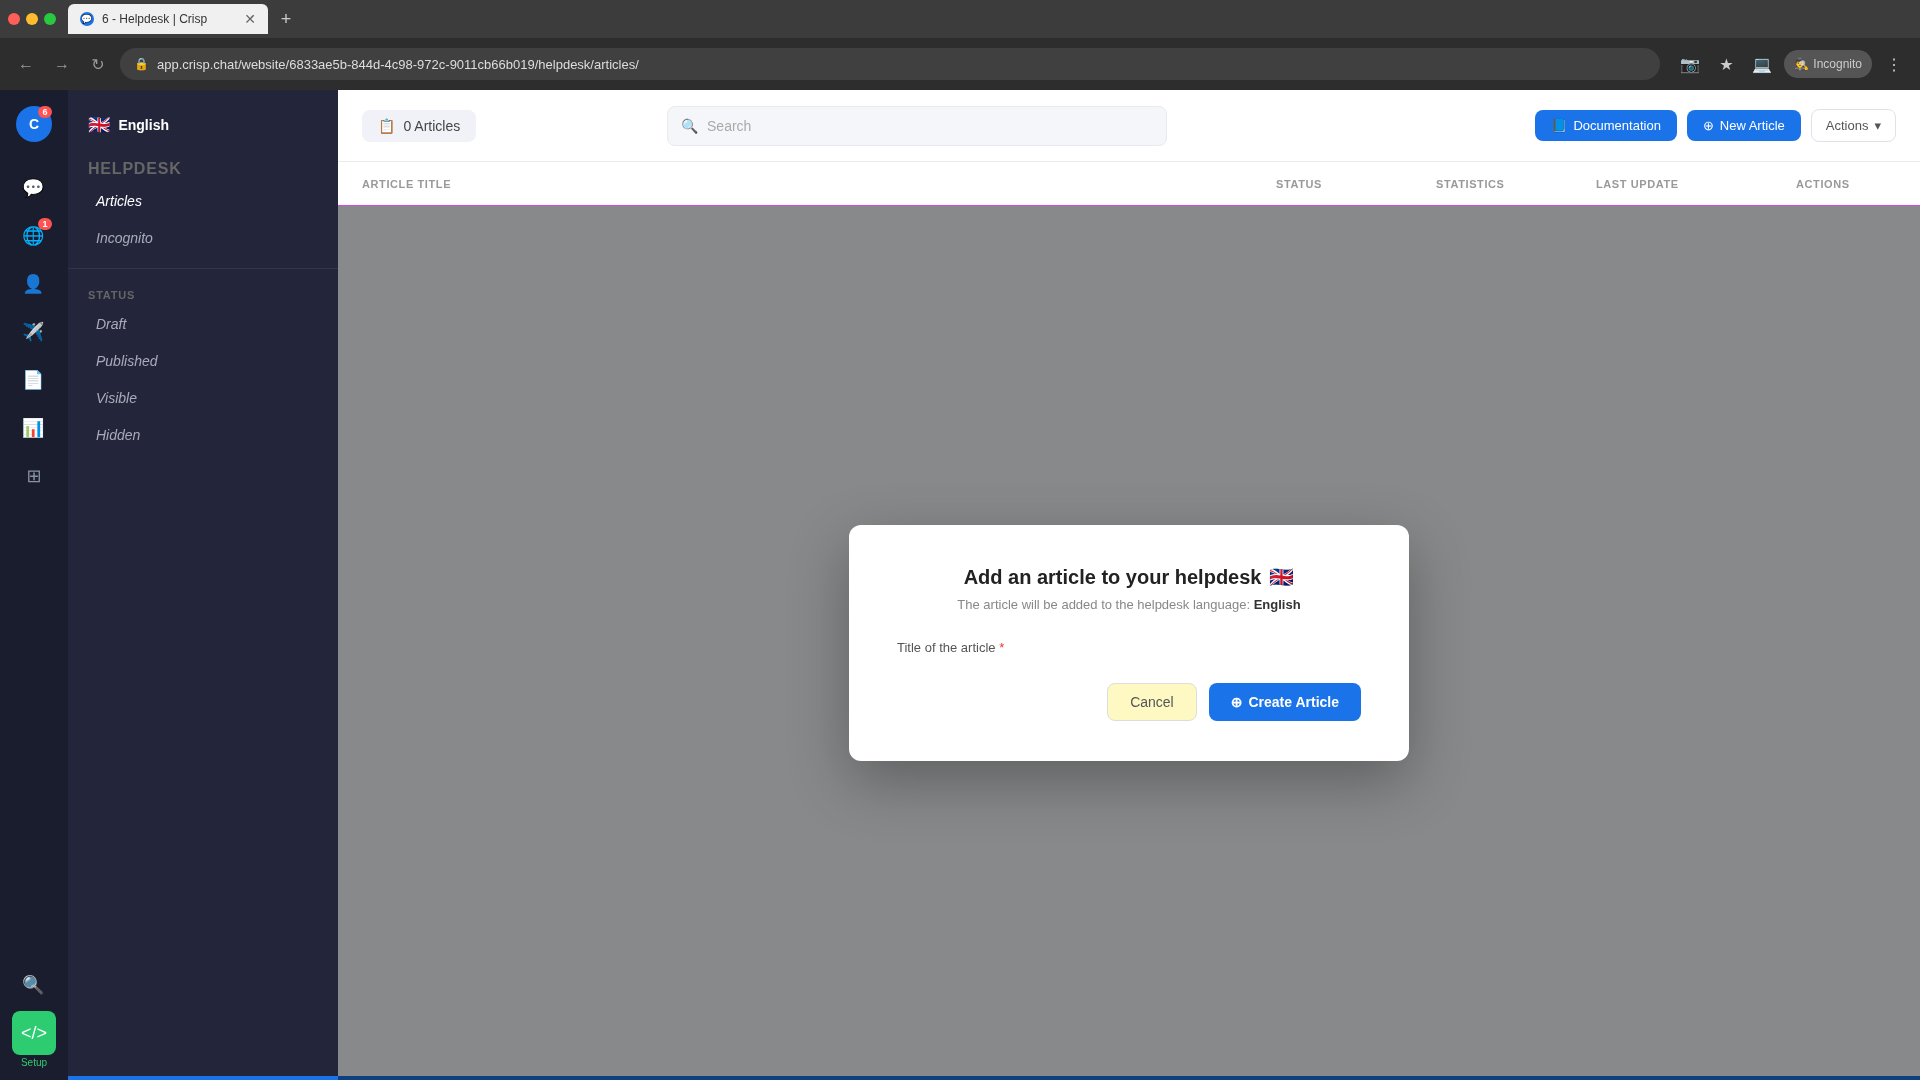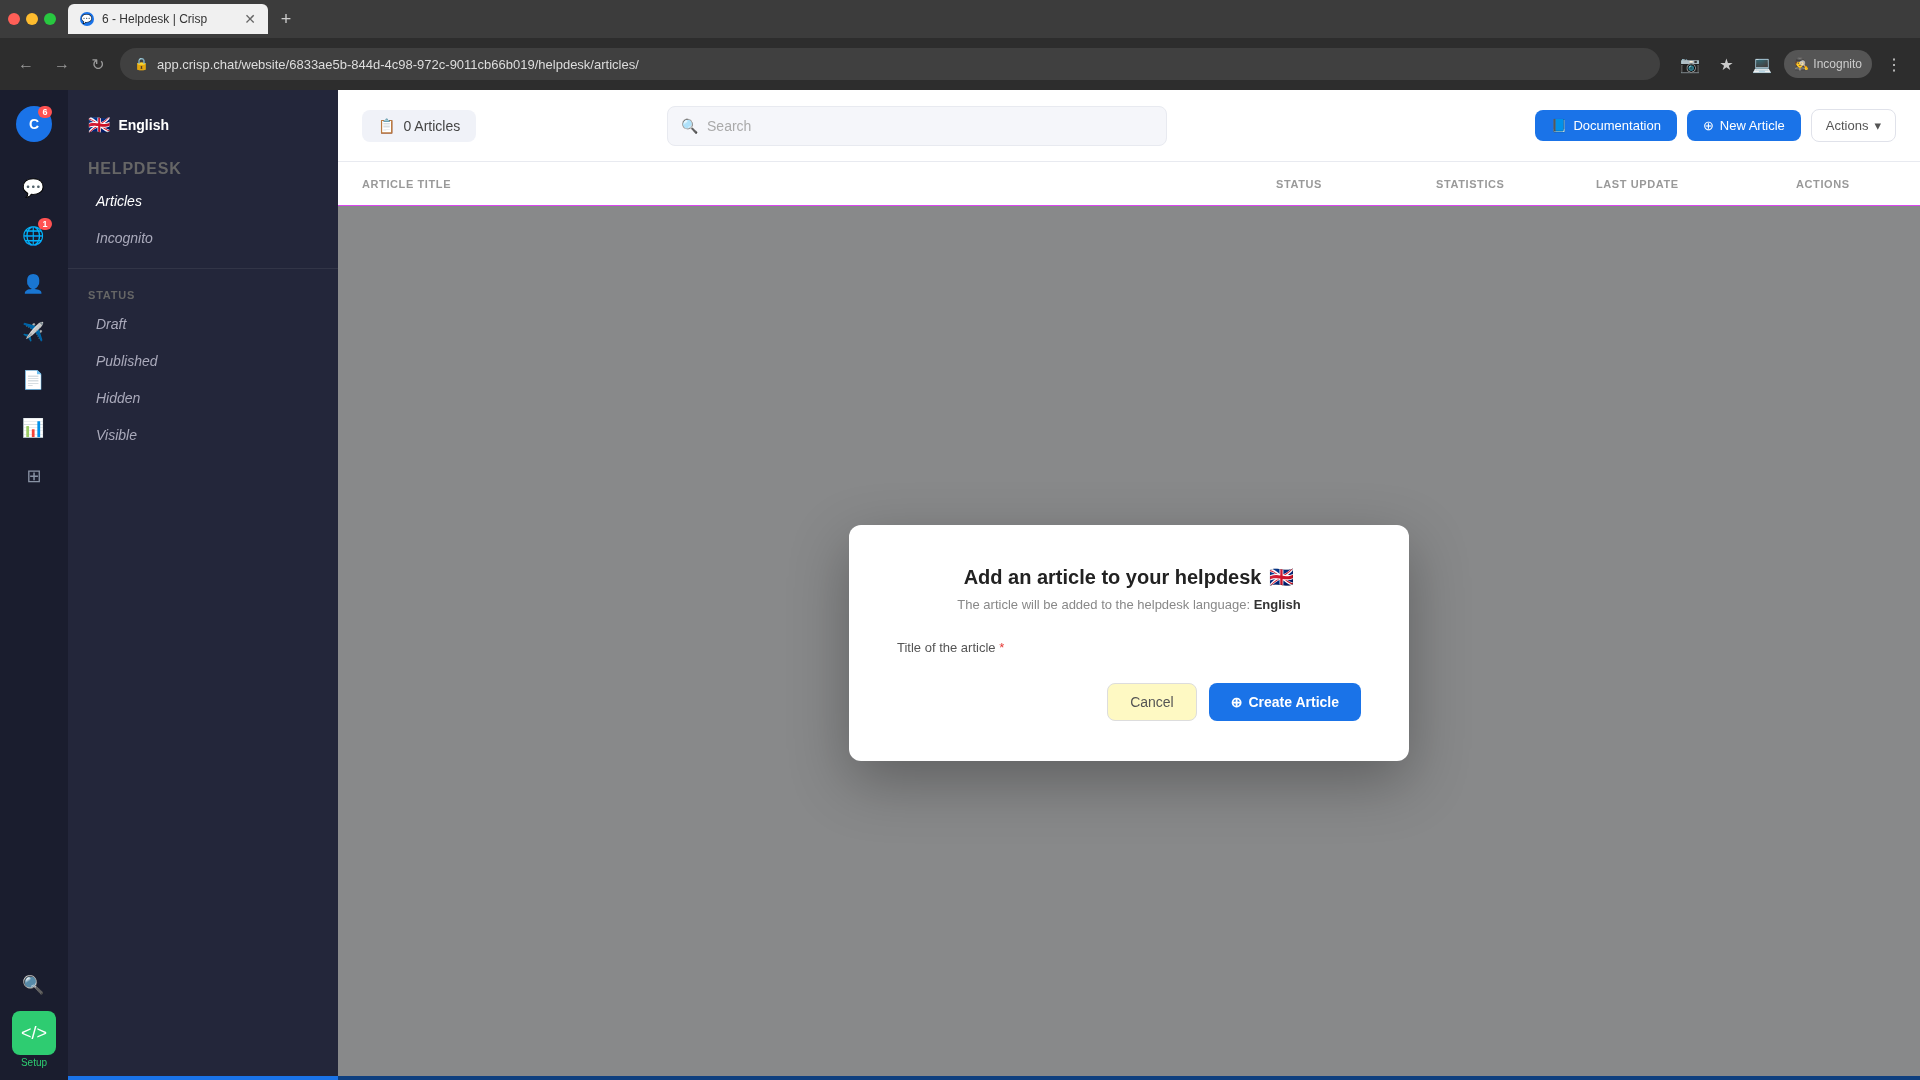--- a/index.html
+++ b/index.html
@@ -546,24 +546,24 @@
     </div>
     <div class="sidebar-divider"></div>
     <div class="sidebar-status-label">STATUS</div>
     <div class="sidebar-item">
       <span>Draft</span>
     </div>
     <div class="sidebar-item">
       <span>Published</span>
     </div>
     <div class="sidebar-item">
+      <span>Visible</span>
+    </div>
+    <div class="sidebar-item">
       <span>Hidden</span>
-    </div>
-    <div class="sidebar-item">
-      <span>Visible</span>
     </div>
   </div>
 
   <div class="main-content">
 
     <div class="main-header">
       <div class="articles-count-badge">
         <span>📋</span>
         <span>0 Articles</span>
       </div>

